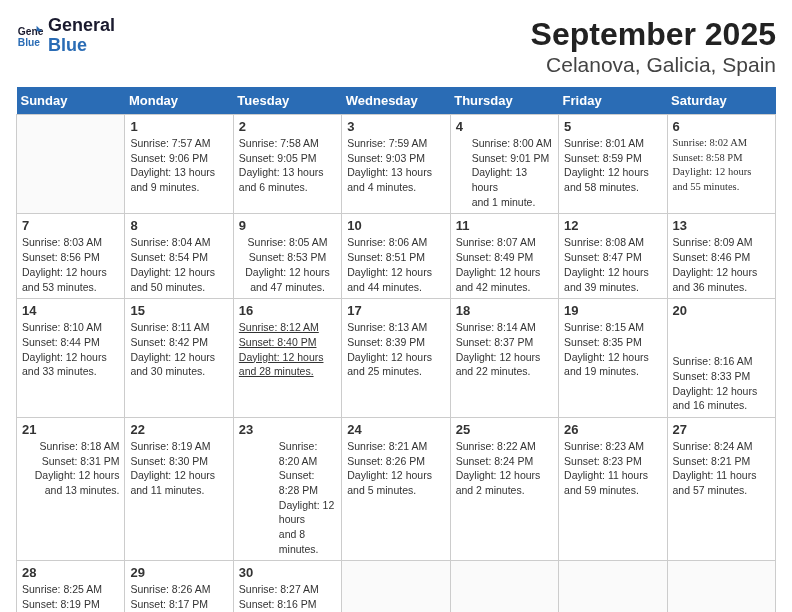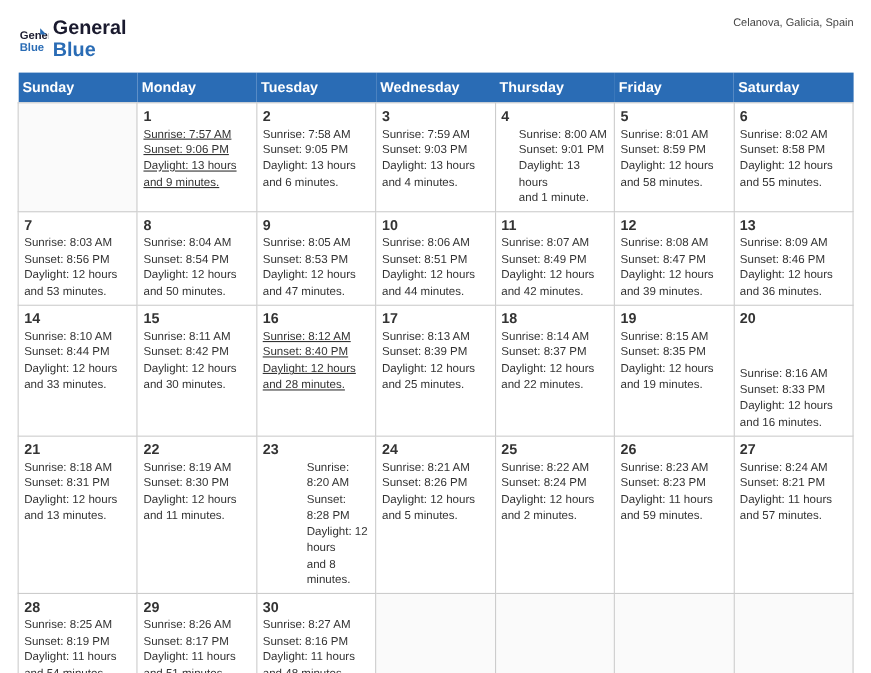--- a/index.html
+++ b/index.html
@@ -34,21 +34,21 @@
       width: 28px;
       height: 28px;
     }
     .title-area { text-align: right; }
     .month-title {
       font-size: 32px;
       font-weight: bold;
       color: #222;
     }
     .location {
-      font-size: 10px;
+      font-size: 21px;
       color: #444;
     }
     table {
       width: 100%;
       border-collapse: collapse;
       font-size: 11px;
     }
     th {
       background: #2a6cb5;
       color: #fff;
@@ -87,20 +87,21 @@
       <text x="2" y="14" font-size="11" font-weight="bold" fill="#1a1a2e" font-family="Arial">General</text>
       <text x="2" y="26" font-size="11" font-weight="bold" fill="#2a6cb5" font-family="Arial">Blue</text>
       <polygon points="22,4 28,10 22,10" fill="#2a6cb5"></polygon>
     </svg>
     <div class="logo-text">
       <span style="color:#1a1a2e">General</span>
       <span style="color:#2a6cb5">Blue</span>
     </div>
   </div>
   <div class="title-area">
+    <div class="month-title">September 2025</div>
     <div class="location">Celanova, Galicia, Spain</div>
   </div>
 </div>
 
 <table>
   <thead>
     <tr id="header-row">
         <th>Sunday</th>
         <th>Monday</th>
         <th>Tuesday</th>
@@ -108,21 +109,21 @@
         <th>Thursday</th>
         <th>Friday</th>
         <th>Saturday</th>
       </tr>
   </thead>
   <tbody id="calendar-body">
   <tr>
         <td class="empty"></td>
         <td>
           <span class="day-num">1</span>
-          <div class="cell-text" style="white-space: pre-line; text-decoration: underline;">Sunrise: 7:57 AM
+          <div class="cell-text" style="white-space: pre-line;">Sunrise: 7:57 AM
 Sunset: 9:06 PM
 Daylight: 13 hours
 and 9 minutes.</div>
         </td>
         <td>
           <span class="day-num">2</span>
           <div class="cell-text" style="white-space: pre-line;">Sunrise: 7:58 AM
 Sunset: 9:05 PM
 Daylight: 13 hours
 and 6 minutes.</div>
@@ -143,21 +144,21 @@
         </td>
         <td>
           <span class="day-num">5</span>
           <div class="cell-text" style="white-space: pre-line;">Sunrise: 8:01 AM
 Sunset: 8:59 PM
 Daylight: 12 hours
 and 58 minutes.</div>
         </td>
         <td>
           <span class="day-num">6</span>
-          <div class="cell-text" style="white-space: pre-line;">Sunrise: 8:02 AM
+          <div class="cell-text" style="white-space: pre-line; font-family: Liberation Serif, serif;">Sunrise: 8:02 AM
 Sunset: 8:58 PM
 Daylight: 12 hours
 and 55 minutes.</div>
         </td>
       </tr>
       <tr>
         <td>
           <span class="day-num">7</span>
           <div class="cell-text" style="white-space: pre-line;">Sunrise: 8:03 AM
 Sunset: 8:56 PM
@@ -166,21 +167,21 @@
         </td>
         <td>
           <span class="day-num">8</span>
           <div class="cell-text" style="white-space: pre-line;">Sunrise: 8:04 AM
 Sunset: 8:54 PM
 Daylight: 12 hours
 and 50 minutes.</div>
         </td>
         <td>
           <span class="day-num">9</span>
-          <div class="cell-text" style="white-space: pre-line;">Sunrise: 8:05 AM
+          <div class="cell-text" style="white-space: pre-line; text-align: center;">Sunrise: 8:05 AM
 Sunset: 8:53 PM
 Daylight: 12 hours
 and 47 minutes.</div>
         </td>
         <td>
           <span class="day-num">10</span>
           <div class="cell-text" style="white-space: pre-line;">Sunrise: 8:06 AM
 Sunset: 8:51 PM
 Daylight: 12 hours
 and 44 minutes.</div>
@@ -254,21 +255,21 @@
           <span class="day-num">20</span>
           <div class="cell-text" style="white-space: pre-line; margin-top: 36px;">Sunrise: 8:16 AM
 Sunset: 8:33 PM
 Daylight: 12 hours
 and 16 minutes.</div>
         </td>
       </tr>
       <tr>
         <td>
           <span class="day-num">21</span>
-          <div class="cell-text" style="white-space: pre-line;">Sunrise: 8:18 AM
+          <div class="cell-text" style="white-space: pre-line; text-align: right;">Sunrise: 8:18 AM
 Sunset: 8:31 PM
 Daylight: 12 hours
 and 13 minutes.</div>
         </td>
         <td>
           <span class="day-num">22</span>
           <div class="cell-text" style="white-space: pre-line;">Sunrise: 8:19 AM
 Sunset: 8:30 PM
 Daylight: 12 hours
 and 11 minutes.</div>

